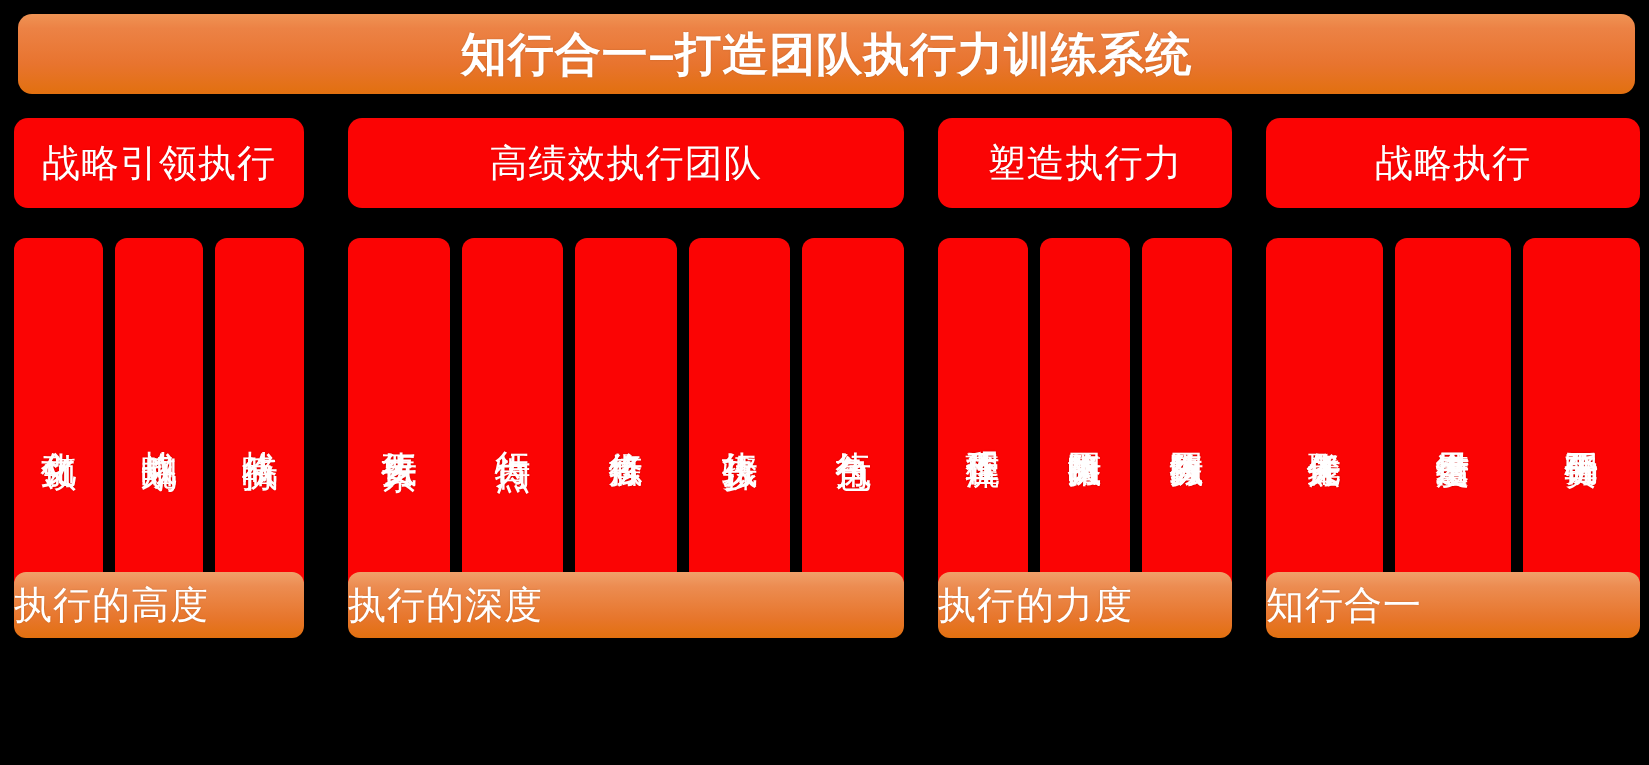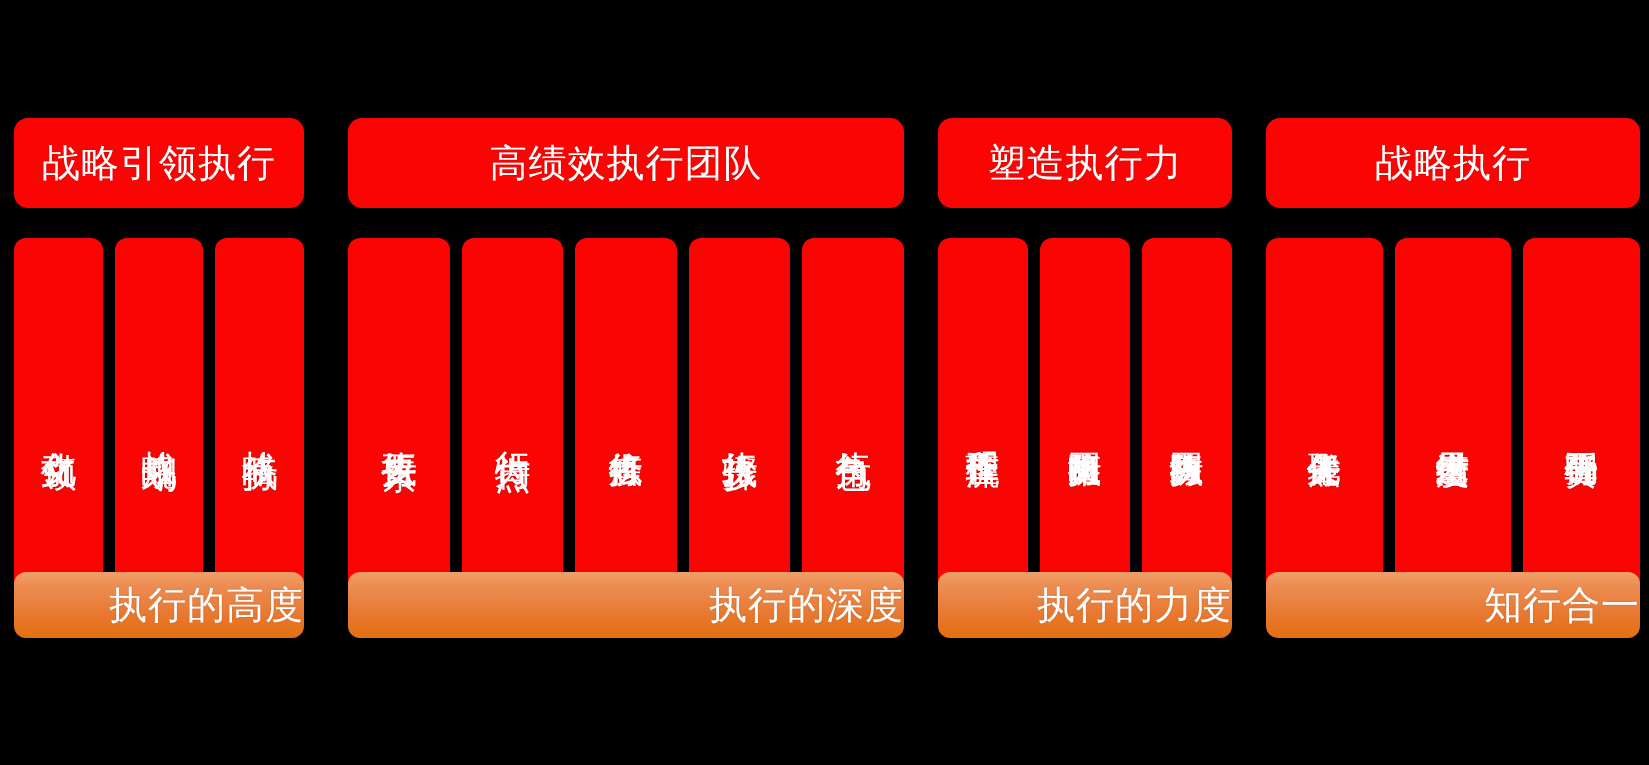--- a/index.html
+++ b/index.html
@@ -120,35 +120,38 @@
   .group-footer {
     position: absolute;
     left: 0;
     bottom: 0;
     width: 100%;
     height: 66px;
     border-radius: 12px;
     background: linear-gradient(to bottom, #f0a06a 0%, #ec8c51 22%, #e7762c 70%, #e2700f 100%);
     display: flex;
     align-items: center;
-    justify-content: flex-end;
+    justify-content: flex-start;
   }
   .group-footer-text {
     color: #ffffff;
     font-size: 38px;
     line-height: 1;
     letter-spacing: 1px;
     text-shadow: 0 0 2px rgba(0,0,0,0.15);
   }
 </style>
 </head>
 <body>
 
 <div class="canvas">
 
+  <div class="title-bar">
+    <span class="title-text">知行合一–打造团队执行力训练系统</span>
+  </div>
 
   <div class="groups">
 
     <div class="group g0">
       <div class="group-header">
         <span class="group-header-text">战略引领执行</span>
       </div>
       <div class="columns">
         <div class="column">
           <span class="column-text">文化引领</span>

